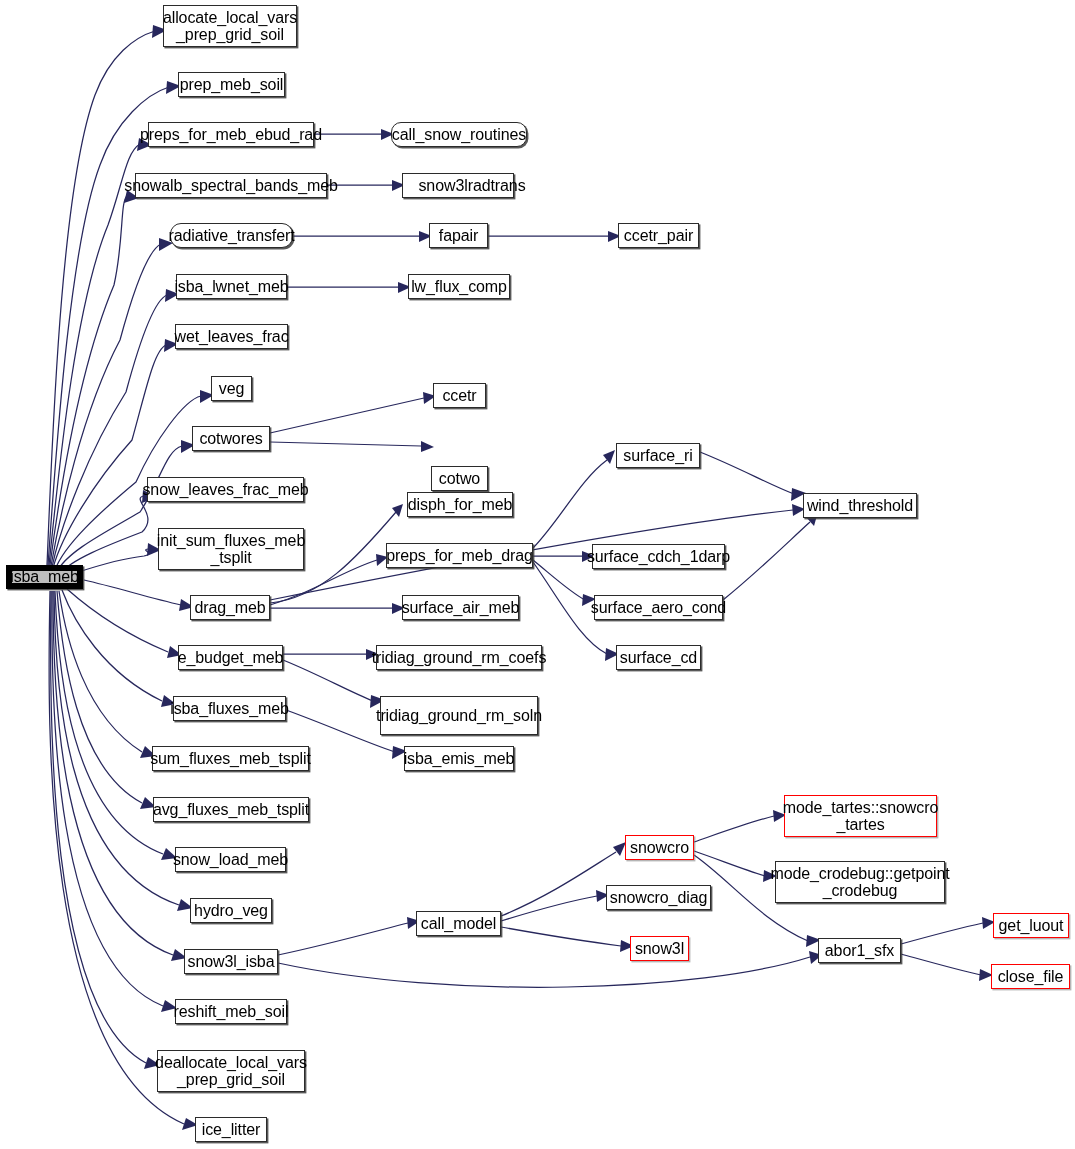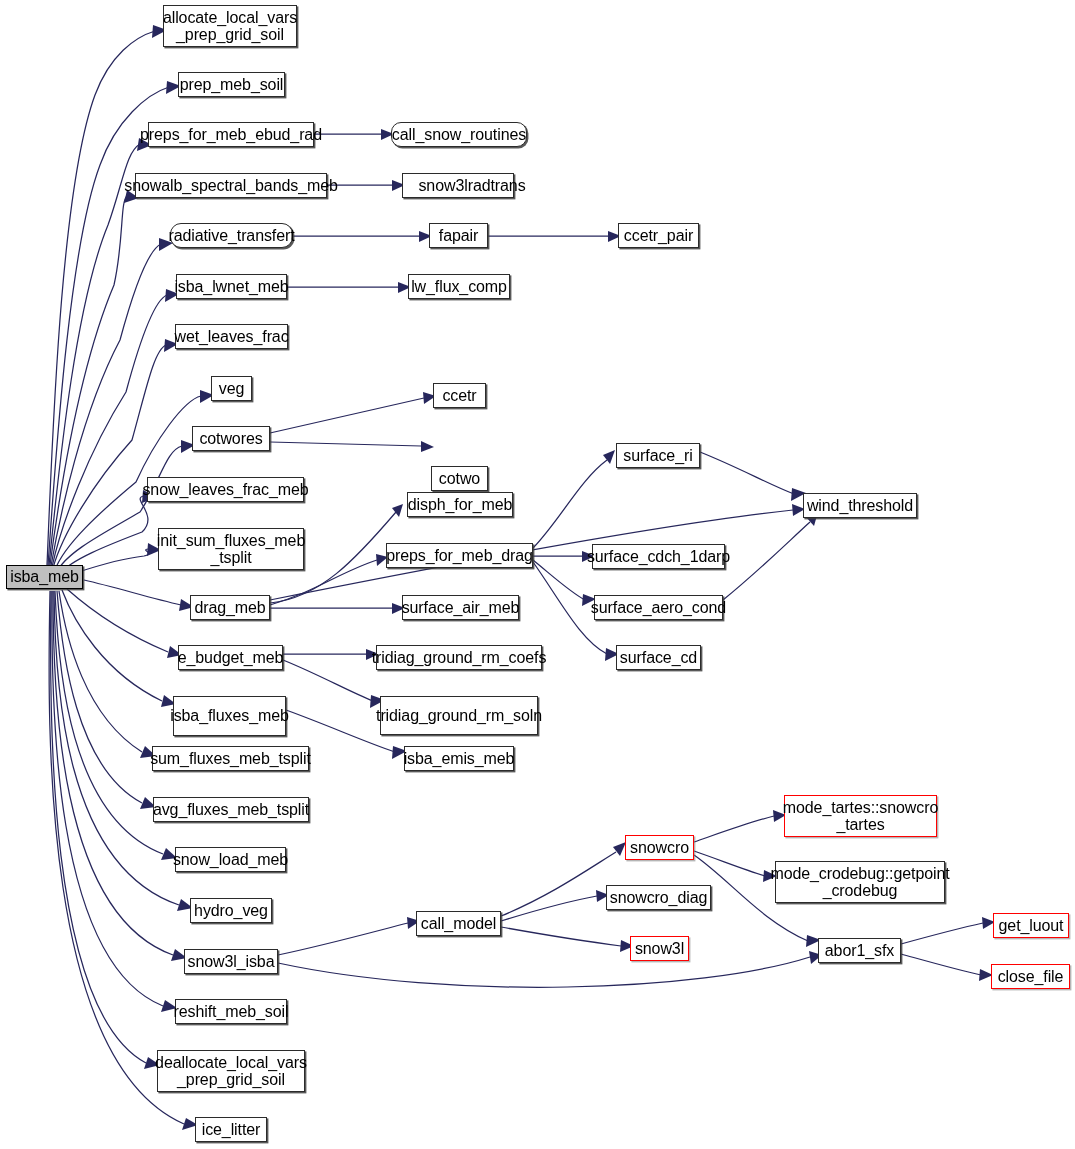--- a/index.html
+++ b/index.html
@@ -23,21 +23,21 @@
     text-align:center;
     font-size:16px;
     color:#000000;
     line-height:1.08;
     white-space:pre-line;
     letter-spacing:-0.1px;
     box-shadow:1.4px 1.4px 0 0 rgba(60,60,60,0.85);
   }
   .node.root{
     background:#bfbfbf;
-    border:1px solid #000000;
+    border:6px solid #000000;
   }
   .node.red{
     border:1.6px solid #ff0000;
     box-shadow:1.4px 1.4px 0 0 rgba(120,120,120,0.55);
   }
   .edge-path{fill:none;stroke:#27275c;stroke-width:1.25px;}
   .arrow-head{fill:#27275c;stroke:none;}
 </style>
 </head>
 <body>
@@ -216,21 +216,21 @@
       <div class="node" style="left: 170px; top: 223px; width: 123px; height: 25px; border-radius: 11px;"><span>radiative_transfert</span></div>
       <div class="node" style="left: 176px; top: 274px; width: 111px; height: 25px;"><span>isba_lwnet_meb</span></div>
       <div class="node" style="left: 175px; top: 324px; width: 113px; height: 25px;"><span>wet_leaves_frac</span></div>
       <div class="node" style="left: 211px; top: 376px; width: 41px; height: 25px;"><span>veg</span></div>
       <div class="node" style="left: 192px; top: 426px; width: 78px; height: 25px;"><span>cotwores</span></div>
       <div class="node" style="left: 147px; top: 477px; width: 157px; height: 25px;"><span>snow_leaves_frac_meb</span></div>
       <div class="node" style="left: 158px; top: 528px; width: 146px; height: 42px;"><span>init_sum_fluxes_meb
 _tsplit</span></div>
       <div class="node" style="left: 190px; top: 595px; width: 80px; height: 25px;"><span>drag_meb</span></div>
       <div class="node" style="left: 178px; top: 645px; width: 105px; height: 25px;"><span>e_budget_meb</span></div>
-      <div class="node" style="left: 173px; top: 696px; width: 113px; height: 40px;"><span>isba_fluxes_meb</span></div>
+      <div class="node" style="left: 173px; top: 696px; width: 113px; height: 25px;"><span>isba_fluxes_meb</span></div>
       <div class="node" style="left: 152px; top: 746px; width: 157px; height: 25px;"><span>sum_fluxes_meb_tsplit</span></div>
       <div class="node" style="left: 153px; top: 797px; width: 156px; height: 25px;"><span>avg_fluxes_meb_tsplit</span></div>
       <div class="node" style="left: 175px; top: 847px; width: 111px; height: 25px;"><span>snow_load_meb</span></div>
       <div class="node" style="left: 190px; top: 898px; width: 82px; height: 25px;"><span>hydro_veg</span></div>
       <div class="node" style="left: 184px; top: 949px; width: 94px; height: 25px;"><span>snow3l_isba</span></div>
       <div class="node" style="left: 175px; top: 999px; width: 112px; height: 25px;"><span>reshift_meb_soil</span></div>
       <div class="node" style="left: 157px; top: 1050px; width: 148px; height: 42px;"><span>deallocate_local_vars
 _prep_grid_soil</span></div>
       <div class="node" style="left: 195px; top: 1117px; width: 72px; height: 25px;"><span>ice_litter</span></div>
       <div class="node" style="left: 391px; top: 122px; width: 136px; height: 25px; border-radius: 10px;"><span>call_snow_routines</span></div>

